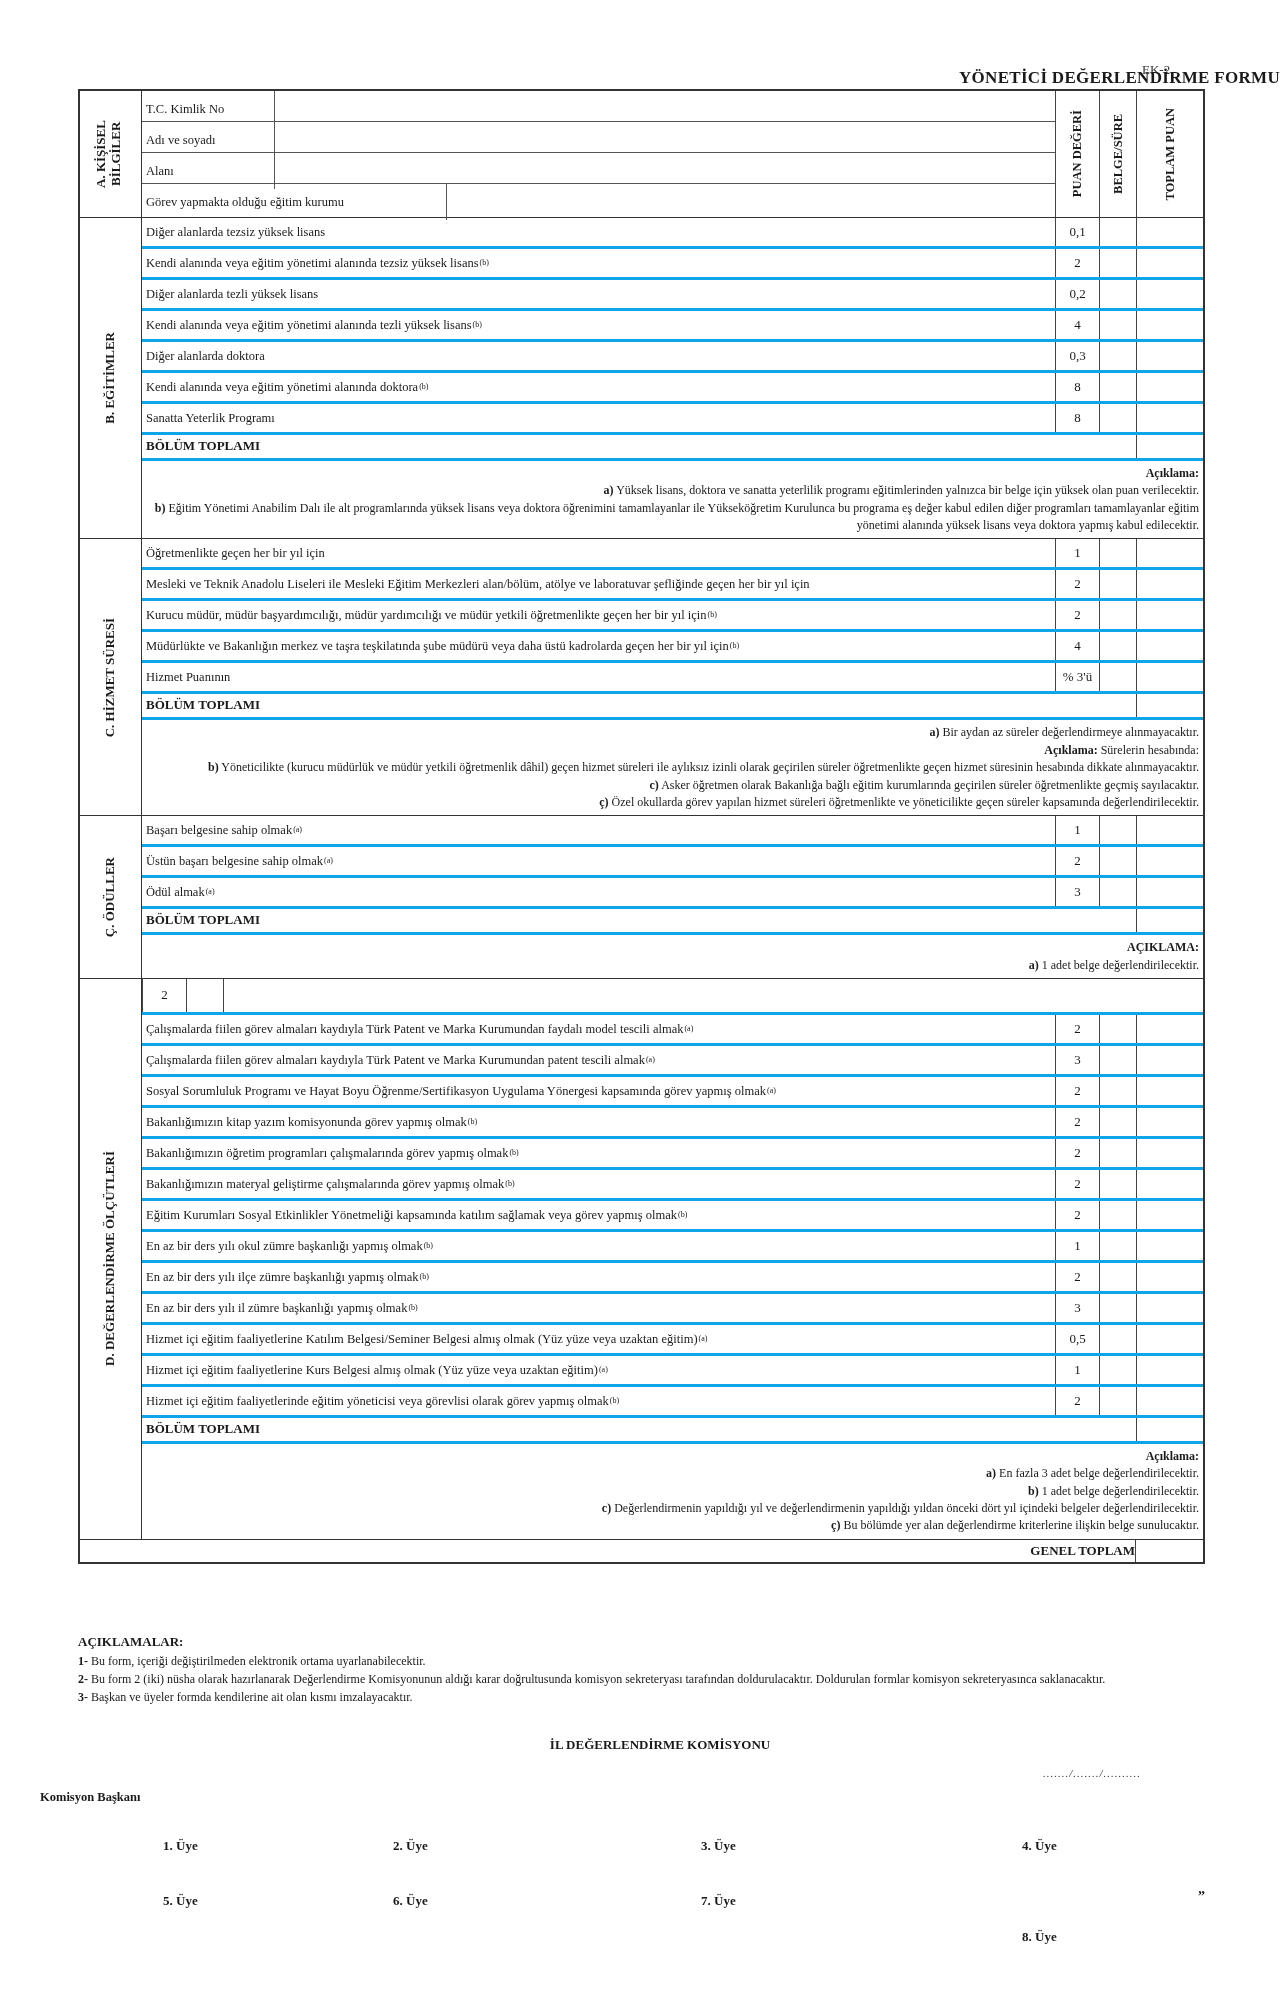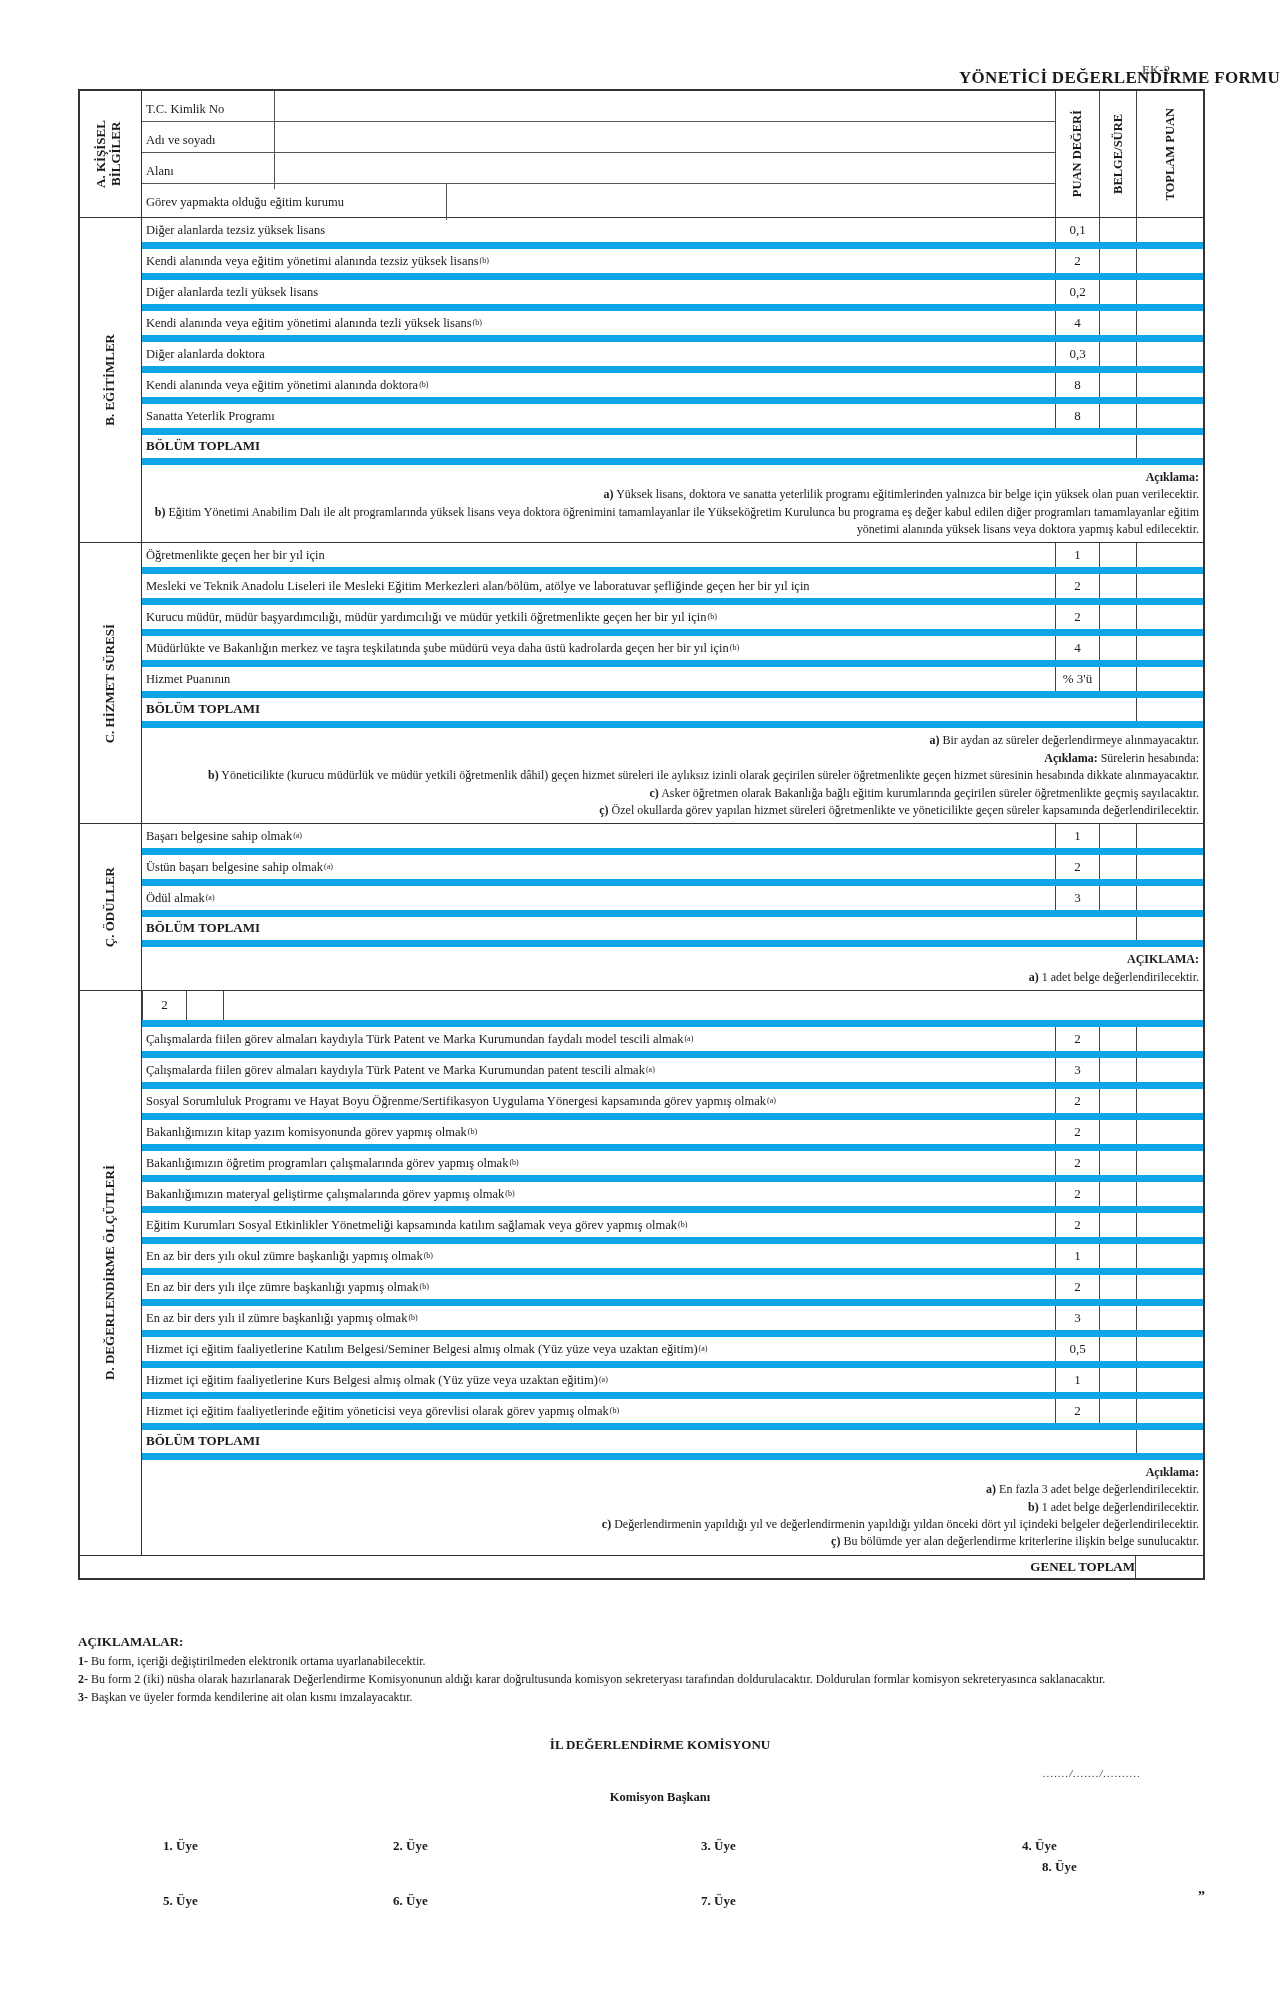--- a/index.html
+++ b/index.html
@@ -10,21 +10,21 @@
   .title { position: absolute; top: 68px; left: 0; width: 1280px; text-align: right; font-size: 17px; font-weight: bold; letter-spacing: 0.3px; padding-left: 40px; }
 
   .form { position: absolute; left: 78px; top: 89px; width: 1127px; border: 2px solid #333; }
 
   .sec { display: flex; border-bottom: 1.5px solid #333; }
   .sec:last-child { border-bottom: none; }
   .side { width: 62px; border-right: 1.5px solid #333; display: flex; align-items: center; justify-content: center; flex-shrink: 0; }
   .side span { writing-mode: vertical-rl; transform: rotate(180deg); font-weight: bold; font-size: 13px; text-align: center; line-height: 1.15; white-space: nowrap; }
   .body { flex: 1; display: flex; flex-direction: column; }
 
-  .row { display: flex; border-bottom: 7px solid #0ea5e9; min-height: 31px; }
+  .row { display: flex; border-bottom: 3px solid #0ea5e9; min-height: 31px; }
   .row:last-child { border-bottom: none; }
   .cell-text { flex: 1; padding: 3px 4px; font-size: 12.5px; display: flex; align-items: center; line-height: 1.3; }
   .cell-pv { width: 44px; border-left: 1px solid #444; display: flex; align-items: center; justify-content: center; font-size: 13px; }
   .cell-bs { width: 37px; border-left: 1px solid #444; }
   .cell-tp { width: 67px; border-left: 1px solid #444; }
   sup { font-size: 8px; vertical-align: super; margin-left: 1px; }
 
   .total-row .cell-text { font-weight: bold; font-size: 13px; }
   .note { padding: 4px 4px; font-size: 12px; line-height: 1.45; border-bottom: none; text-align: right; }
   .note .head { font-weight: bold; }
@@ -47,21 +47,21 @@
   .genel { display: flex; height: 22px; }
   .genel .g-label { flex: 1; text-align: right; font-weight: bold; font-size: 13px; display: flex; align-items: center; justify-content: flex-end; border-right: 1px solid #444; }
   .genel .g-val { width: 67px; }
 
   .footer { position: absolute; left: 78px; top: 1632px; width: 1127px; font-size: 12px; line-height: 1.5; }
   .footer .fh { font-weight: bold; font-size: 13px; }
   .footer b { font-weight: bold; }
 
   .komisyon { position: absolute; top: 1737px; left: 0; width: 1280px; text-align: center; font-weight: bold; font-size: 13px; padding-left: 40px; }
   .date { position: absolute; top: 1767px; left: 1043px; font-size: 11px; font-style: italic; color: #333; letter-spacing: 1px; }
-  .baskan { position: absolute; top: 1790px; left: 0; width: 1280px; text-align: center; font-weight: bold; font-size: 12.5px; padding-left: 40px; }
+  .baskan { position: absolute; top: 1790px; left: 0; width: 1280px; font-weight: bold; font-size: 12.5px; padding-left: 40px; }
   .uye { position: absolute; font-weight: bold; font-size: 13px; }
   .quote { position: absolute; top: 1889px; left: 1198px; font-size: 14px; font-weight: bold; }
 </style>
 </head>
 <body>
 
 <div class="ek">EK-2</div>
 <div class="title">YÖNETİCİ DEĞERLENDİRME FORMU</div>
 
 <div class="form">
@@ -439,14 +439,14 @@
 <div class="date">......./......./..........</div>
 <div class="baskan">Komisyon Başkanı</div>
 
 <div class="uye" style="top:1838px;left:163px;">1. Üye</div>
 <div class="uye" style="top:1838px;left:393px;">2. Üye</div>
 <div class="uye" style="top:1838px;left:701px;">3. Üye</div>
 <div class="uye" style="top:1838px;left:1022px;">4. Üye</div>
 <div class="uye" style="top:1893px;left:163px;">5. Üye</div>
 <div class="uye" style="top:1893px;left:393px;">6. Üye</div>
 <div class="uye" style="top:1893px;left:701px;">7. Üye</div>
-<div class="uye" style="top:1859px;left:1022px;margin-left:20px;">8. Üye</div>
+<div class="uye" style="top:1929px;left:1022px;">8. Üye</div>
 <div class="quote">”</div>
 
 </body></html>

